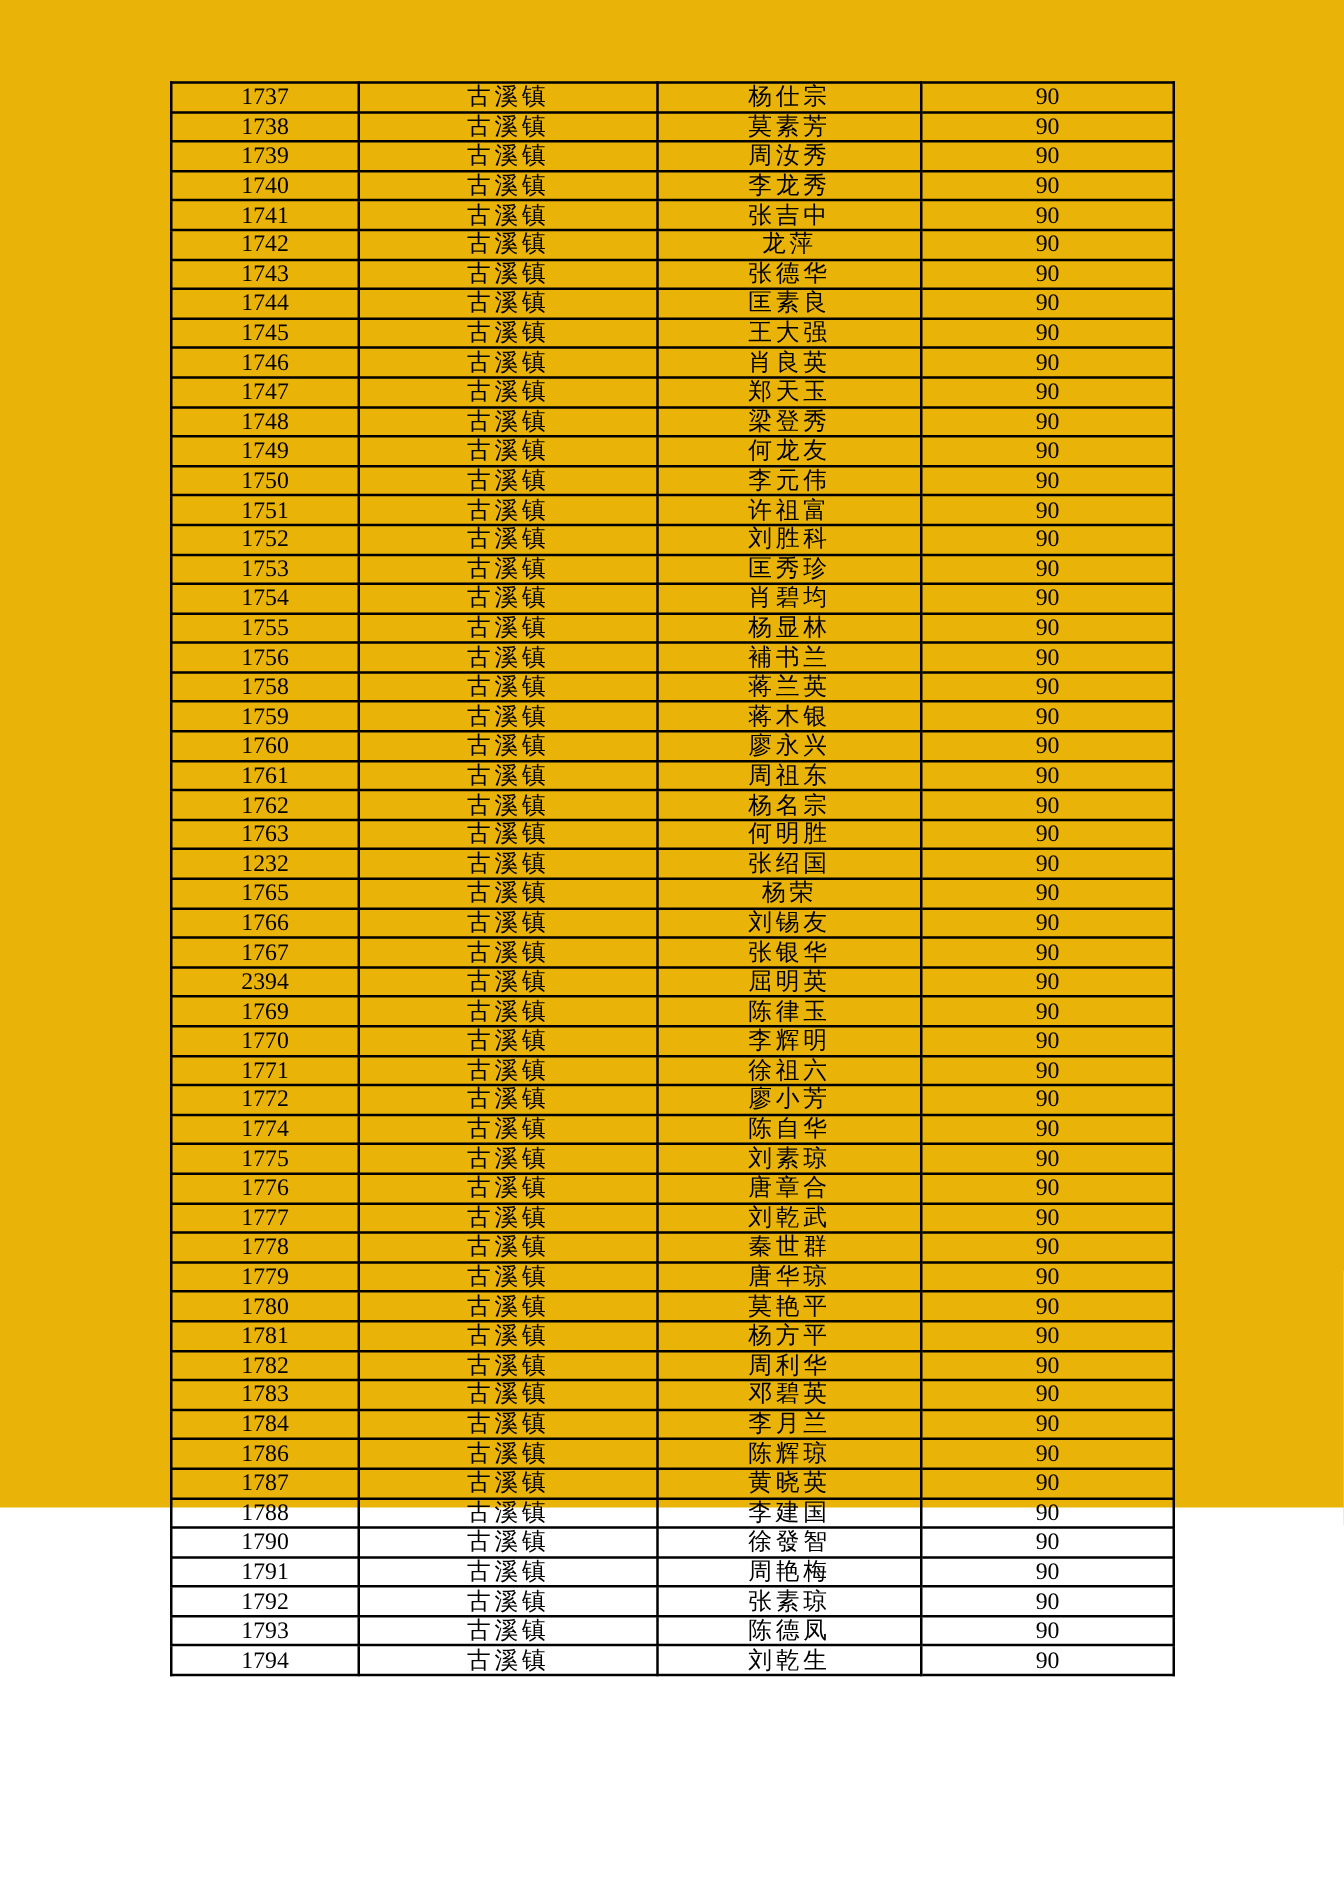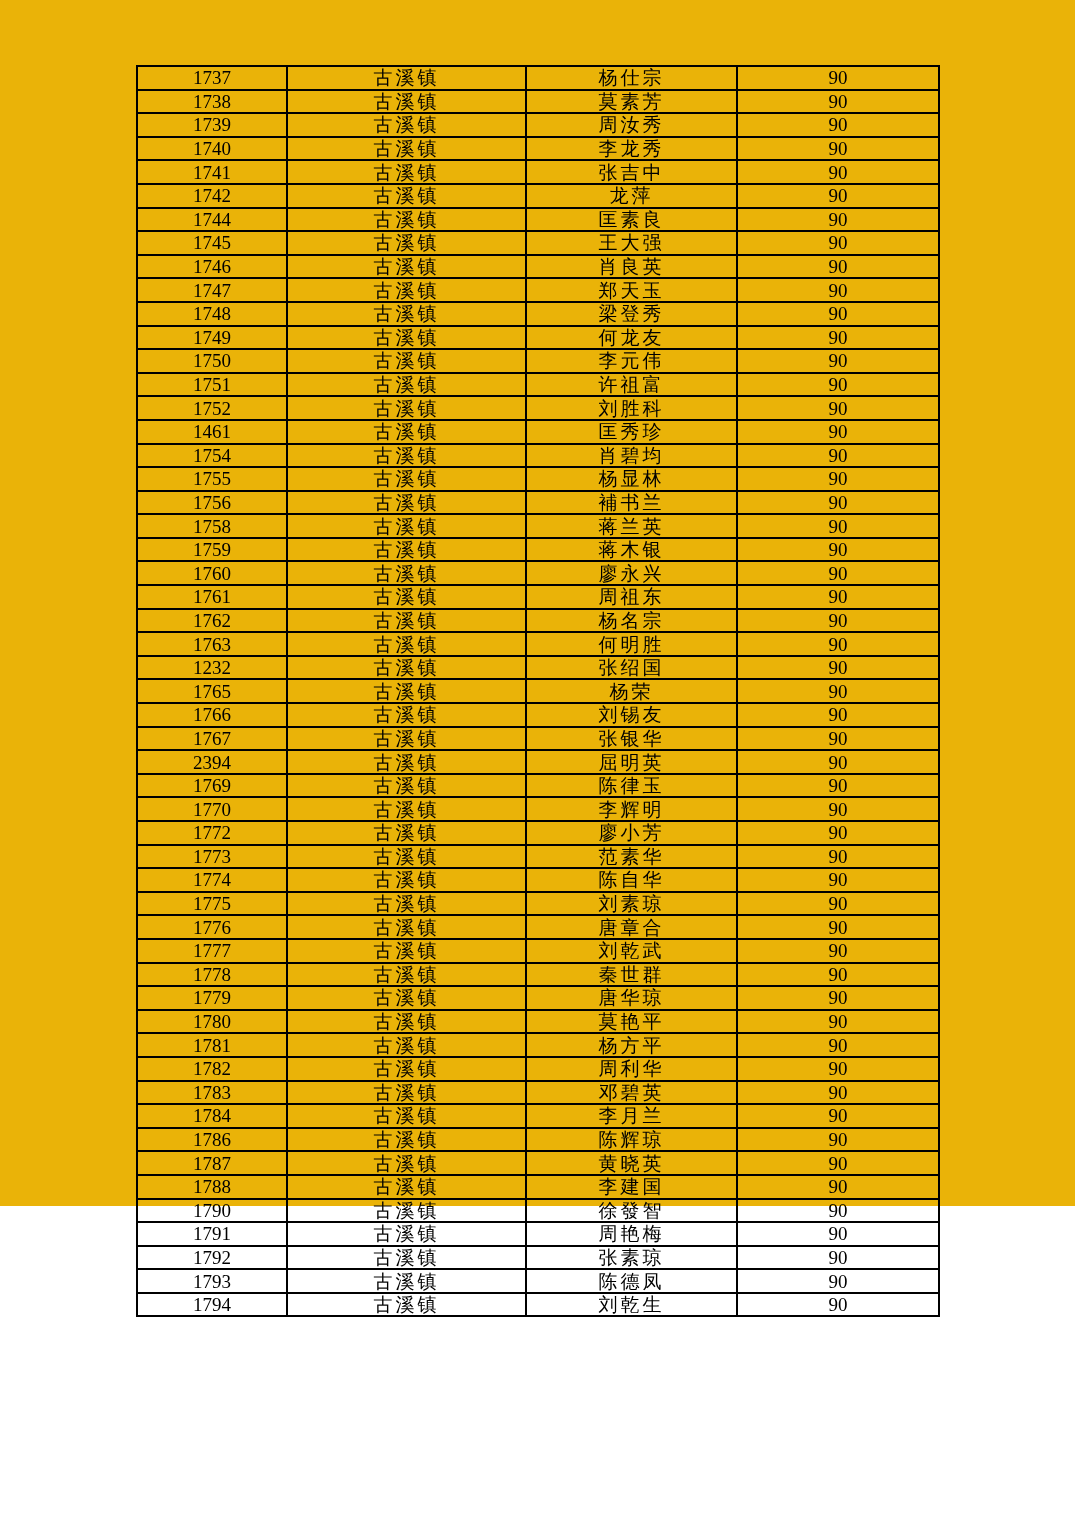--- a/index.html
+++ b/index.html
@@ -99,20 +99,26 @@
           <td class="cell-score">90</td>
         </tr>
 
         <tr>
           <td class="cell-serial">1742</td>
           <td class="cell-town">古溪镇</td>
           <td class="cell-name">龙萍</td>
           <td class="cell-score">90</td>
         </tr>
 
+        <tr>
+          <td class="cell-serial">1743</td>
+          <td class="cell-town">古溪镇</td>
+          <td class="cell-name">张德华</td>
+          <td class="cell-score">90</td>
+        </tr>
 
         <tr>
           <td class="cell-serial">1744</td>
           <td class="cell-town">古溪镇</td>
           <td class="cell-name">匡素良</td>
           <td class="cell-score">90</td>
         </tr>
 
         <tr>
           <td class="cell-serial">1745</td>
@@ -164,21 +170,21 @@
         </tr>
 
         <tr>
           <td class="cell-serial">1752</td>
           <td class="cell-town">古溪镇</td>
           <td class="cell-name">刘胜科</td>
           <td class="cell-score">90</td>
         </tr>
 
         <tr>
-          <td class="cell-serial">1461</td>
+          <td class="cell-serial">1753</td>
           <td class="cell-town">古溪镇</td>
           <td class="cell-name">匡秀珍</td>
           <td class="cell-score">90</td>
         </tr>
 
         <tr>
           <td class="cell-serial">1754</td>
           <td class="cell-town">古溪镇</td>
           <td class="cell-name">肖碧均</td>
           <td class="cell-score">90</td>
@@ -283,34 +289,34 @@
           <td class="cell-score">90</td>
         </tr>
 
         <tr>
           <td class="cell-serial">1770</td>
           <td class="cell-town">古溪镇</td>
           <td class="cell-name">李辉明</td>
           <td class="cell-score">90</td>
         </tr>
 
+        <tr>
+          <td class="cell-serial">1771</td>
+          <td class="cell-town">古溪镇</td>
+          <td class="cell-name">徐祖六</td>
+          <td class="cell-score">90</td>
+        </tr>
 
         <tr>
           <td class="cell-serial">1772</td>
           <td class="cell-town">古溪镇</td>
           <td class="cell-name">廖小芳</td>
           <td class="cell-score">90</td>
         </tr>
 
-        <tr>
-          <td class="cell-serial">1773</td>
-          <td class="cell-town">古溪镇</td>
-          <td class="cell-name">范素华</td>
-          <td class="cell-score">90</td>
-        </tr>
 
         <tr>
           <td class="cell-serial">1774</td>
           <td class="cell-town">古溪镇</td>
           <td class="cell-name">陈自华</td>
           <td class="cell-score">90</td>
         </tr>
 
         <tr>
           <td class="cell-serial">1775</td>

